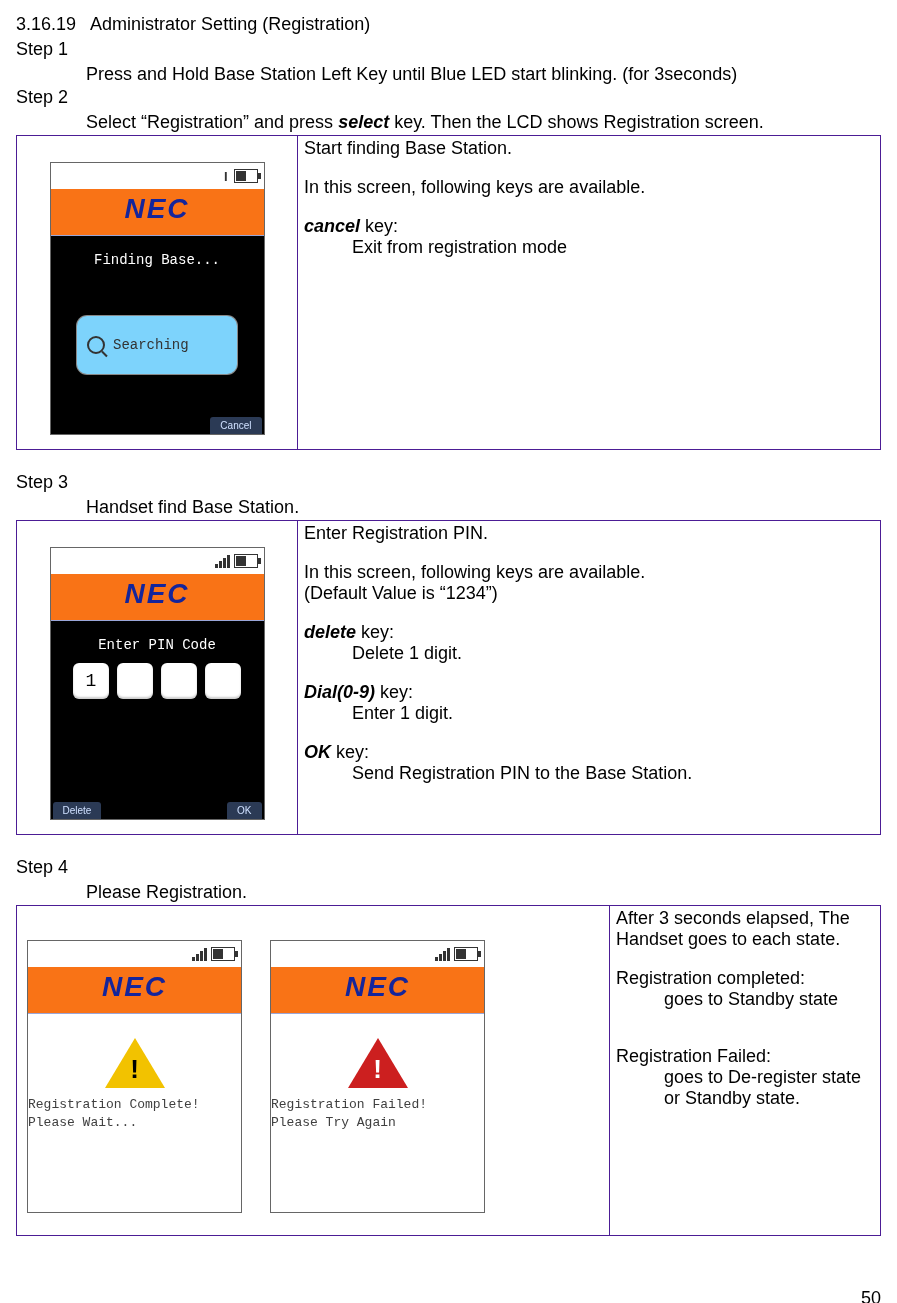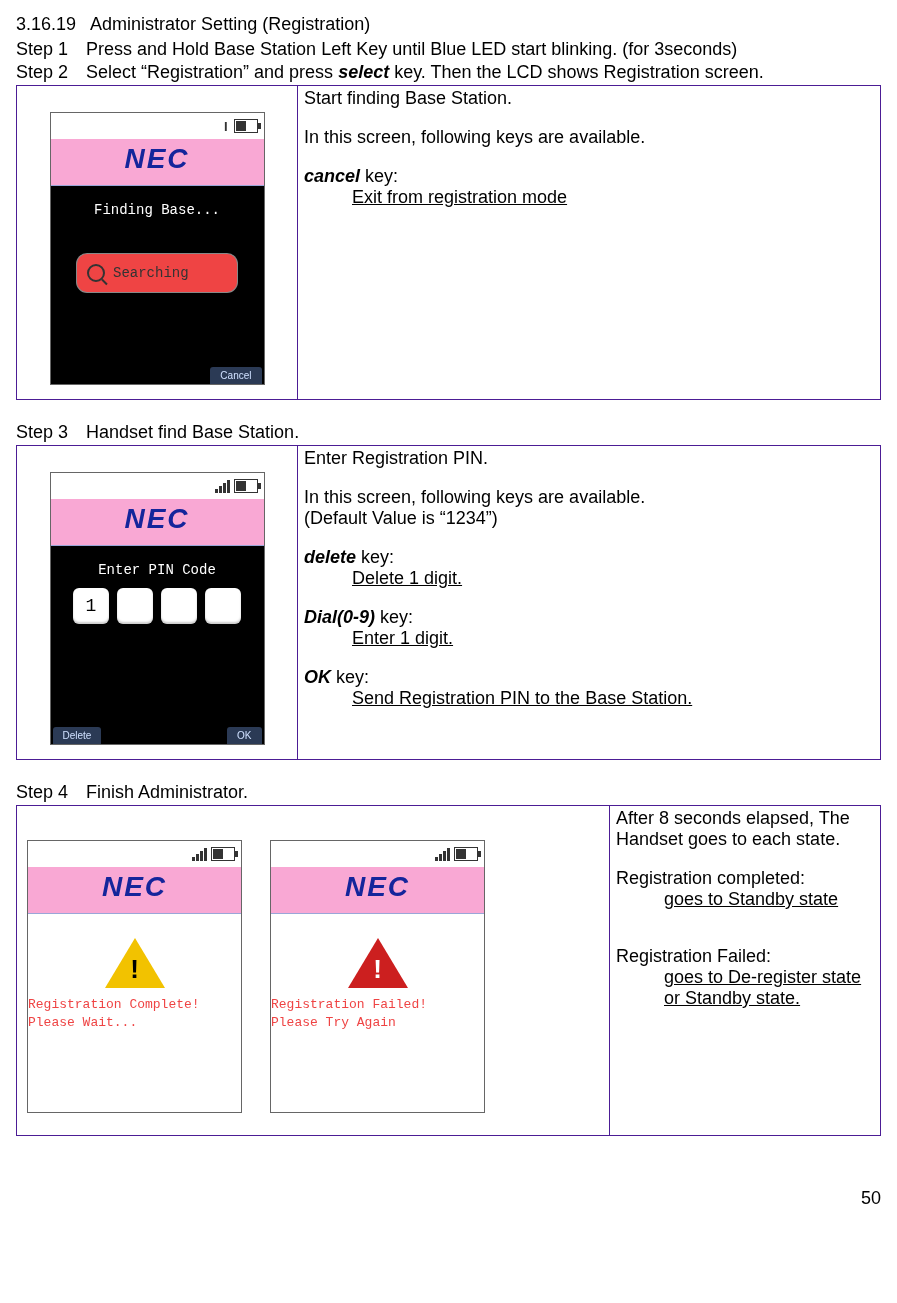--- a/index.html
+++ b/index.html
@@ -18,36 +18,37 @@
   .step-row {
     display: flex;
     margin-bottom: 2px;
   }
   .step-label {
     width: 70px;
     flex-shrink: 0;
   }
   .step-text {
     flex: 1;
+    margin-top: 25px;
   }
   .select-emph { font-style: italic; font-weight: bold; }
   table.bordered {
     border-collapse: collapse;
     width: 100%;
     margin-top: 2px;
   }
   table.bordered td {
     border: 1px solid #4c1d95;
     vertical-align: top;
     padding: 2px 6px 6px 6px;
   }
   .phone-cell { width: 268px; text-align:center; }
   .desc-cell { }
   .key-name { font-style: italic; font-weight: bold; }
-  .indent { padding-left: 48px; display:block;text-decoration:underline; }
+  .indent { padding-left: 48px; display:block; }
   .spacer { height: 18px; }
   .phone {
     display: inline-block;
     background: #fff;
     margin: 24px 4px 8px 4px;
   }
   
   .screen {
     width: 215px;
     border: 1px solid #666;
@@ -73,46 +74,46 @@
   }
   .sig-bars span { display:inline-block; width:3px; background:#333;}
   .sig-bars .b1{height:4px;} .sig-bars .b2{height:7px;} .sig-bars .b3{height:10px;} .sig-bars .b4{height:13px;}
   .nosig { font-weight:bold; font-family: Arial; margin-right:6px; color:#333;}
   .batt {
     width:22px; height:12px; border:1px solid #333; position:relative; display:inline-block;
   }
   .batt:after { content:""; position:absolute; right:-4px; top:3px; width:3px; height:6px; background:#333;}
   .batt-fill { position:absolute; left:1px; top:1px; bottom:1px; width:10px; background:#333;}
   .nec-banner {
-    background:#f9a8d4;
+    background:#f97316;
     color:#14259b;
     font-family: Arial;
     font-weight: bold;
     font-style: italic;
     font-size: 28px;
     letter-spacing: 2px;
     text-align:center;
     padding: 4px 0 10px 0;
     border-bottom: 1px solid #9aa6d8;
   }
   .screen-body {
     min-height: 188px;
     position:relative;
     padding-top: 10px;
   }
   .screen-body.white-body {
     background:#fff; color:#000;
   }
   .search-box {
-    background:#ef4444;
+    background:#7dd3fc;
     color:#333;
     border-radius: 10px;
     width: 140px;
-    margin: 36px auto 0 auto;
-    padding: 10px 10px;
+    margin: 48px auto 0 auto;
+    padding: 20px 10px;
     font-family: "Courier New", monospace;
     font-size: 14px;
     display:flex; align-items:center; gap:8px;
     box-shadow: 0 0 0 1px #888;
   }
   .mag {
     width:14px; height:14px; border:2px solid #333; border-radius:50%; position:relative; flex-shrink:0;
   }
   .mag:after { content:""; position:absolute; width:7px; height:2px; background:#333; bottom:-3px; right:-5px; transform:rotate(45deg);}
   .softkeys {
@@ -137,21 +138,21 @@
     border-left: 30px solid transparent;
     border-right: 30px solid transparent;
   }
   .tri.warn { border-bottom: 50px solid #f2c200; position:relative;}
   .tri.err  { border-bottom: 50px solid #cc1f1f; position:relative;}
   .tri .bang {
     position:absolute; top:16px; left:-6px; width:12px; text-align:center;
     font-family: Arial; font-weight:bold; color:#000; font-size:26px;
   }
   .tri.err .bang { color:#fff; }
-  .alert-text { font-family:"Courier New"; font-size:13px; color:#ef4444; line-height:1.35;}
+  .alert-text { font-family:"Courier New"; font-size:13px; color:#404040; line-height:1.35;}
   .page-num { text-align:right; margin-top: 52px; font-size:18px;}
   .step-gap { height: 22px; }
   .two-phones { display:flex; gap:20px; justify-content:flex-start; padding:8px 0 8px 0;}
 </style>
 </head>
 <body>
 
 <div class="section-title">
   <span>3.16.19</span>&nbsp;&nbsp;
   <span>Administrator Setting (Registration)</span>
@@ -266,21 +267,21 @@
       <div class="spacer"></div>
     </td>
   </tr>
 </tbody>
   </table>
 
 <div class="step-gap"></div>
 
 <div class="step-row">
   <div class="step-label">Step 4</div>
-  <div class="step-text">Finish Administrator.</div>
+  <div class="step-text">Please Registration.</div>
 </div>
 
 <table class="bordered">
   <tbody>
       <tr>
     <td style="width:580px;">
       <div class="two-phones">
 
         <div class="phone">
           <div class="screen">
@@ -329,21 +330,21 @@
               <div class="alert-text">
                 <div>Registration Failed!</div>
                 <div>Please Try Again</div>
               </div>
             </div>
           </div>
         </div>
       </div>
     </td>
     <td class="desc-cell">
-      <div>After 8 seconds elapsed, The</div>
+      <div>After 3 seconds elapsed, The</div>
       <div>Handset goes to each state.</div>
       <div class="spacer"></div>
       <div>Registration completed:</div>
       <span class="indent">goes to Standby state</span>
       <div class="spacer"></div>
       <div class="spacer"></div>
       <div>Registration Failed:</div>
       <span class="indent">goes to De-register state</span>
       <span class="indent"> or Standby state.</span>
     </td>

